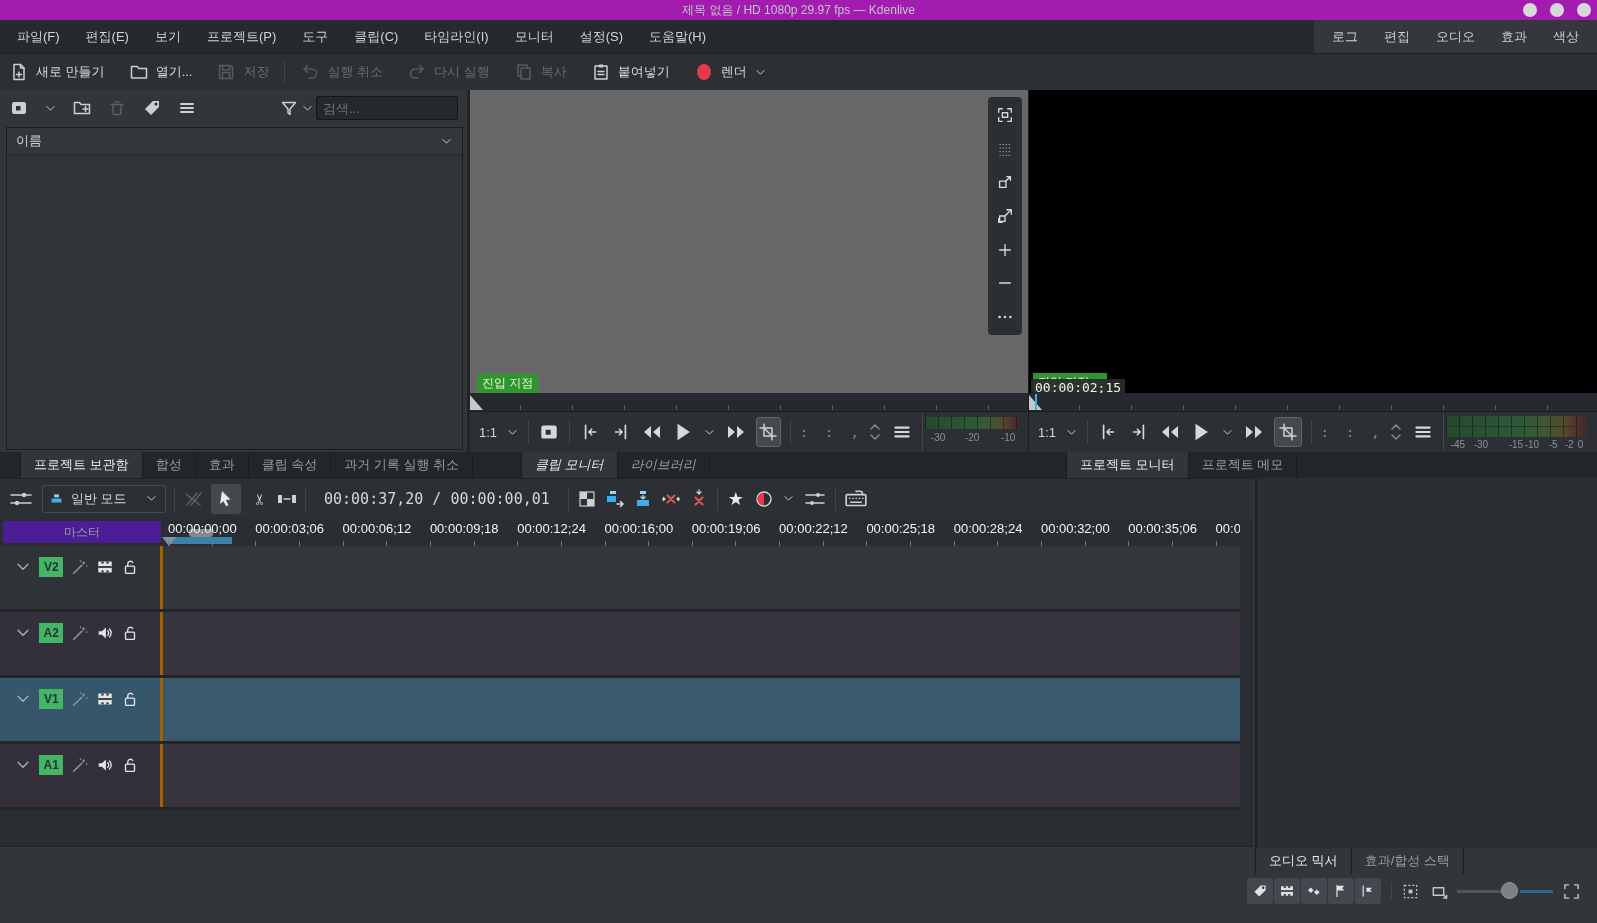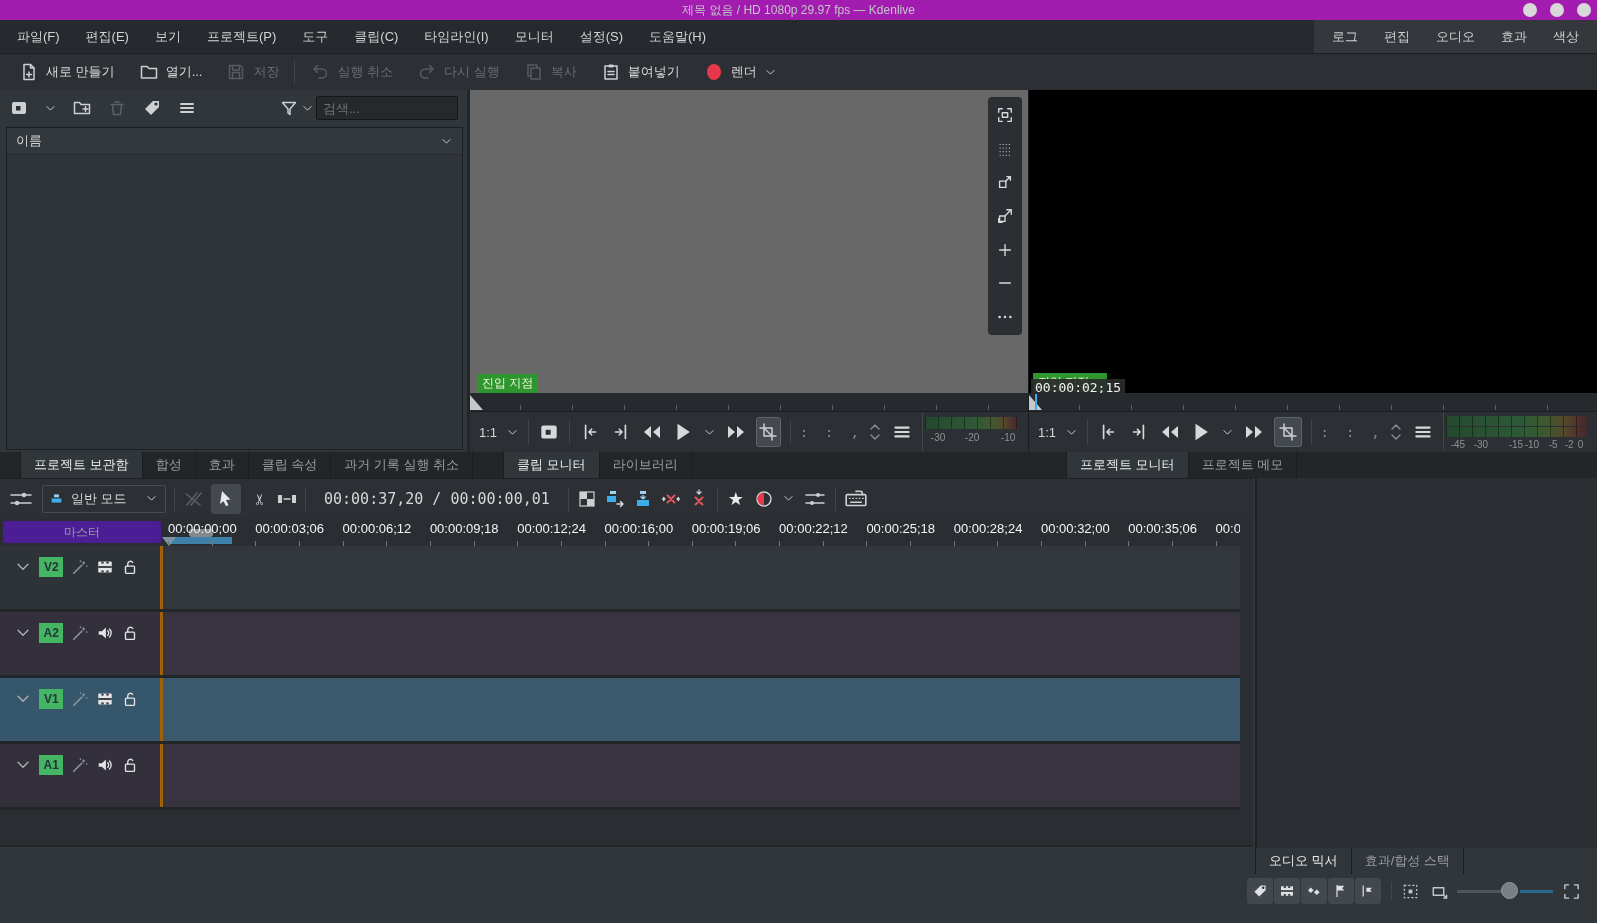--- a/index.html
+++ b/index.html
@@ -16,21 +16,21 @@
   .vsep{width:1px;height:24px;background:#41464b;flex:none;}
 
   
   .titlebar{left:0;top:0;width:1597px;height:20px;background:#a21caf;display:flex;align-items:center;justify-content:center;font-size:12px;color:#c3c6c8;}
   .win-dots{position:absolute;right:6px;top:3px;display:flex;gap:13px;}
   .win-dot{width:14px;height:14px;border-radius:50%;background:#d8d8d8;}
   .menubar{left:0;top:20px;width:1597px;height:34px;background:#26292d;display:flex;align-items:center;padding-left:4px;box-sizing:border-box;border-bottom:1px solid #1d2023;}
   .menu-item{padding:0 13px;line-height:33px;color:#d2d5d7;}
   .workspace{position:absolute;right:0;top:20px;height:34px;background:#34383d;display:flex;align-items:center;gap:26px;padding:0 18px;border-bottom:1px solid #1d2023;box-sizing:border-box;}
   .ws-btn{color:#ced1d3;}
-  .main-toolbar{left:0;top:54px;width:1597px;height:36px;background:#2c3034;display:flex;align-items:center;padding-left:10px;gap:6px;box-sizing:border-box;}
+  .main-toolbar{left:0;top:54px;width:1597px;height:36px;background:#2c3034;display:flex;align-items:center;gap:6px;box-sizing:border-box;}
   .tb-btn{display:flex;align-items:center;gap:7px;padding:0 9px;height:30px;border-radius:3px;}
   .tb-label{color:#d7dadc;}
   .tb-btn.off .tb-label{color:#686d72;}
   .tb-btn.off .icon{color:#565b60;}
 
   
   .bin-panel{left:0;top:90px;width:467px;height:362px;background:#31363b;}
   .bin-toolbar{display:flex;align-items:center;gap:2px;height:36px;padding:0 9px;}
   .bin-spacer{flex:1;}
   .search{width:128px;height:22px;background:#26292b;border:1px solid #141619;border-radius:2px;color:#d2d5d7;padding:0 6px;font-size:13px;font-family:inherit;outline:none;}
@@ -536,21 +536,21 @@
   </div>
 
   <div class="abs dock-tabs">
     <div class="tab-group" style="left:0;" id="tabs-left">
         <div class="tab active">프로젝트 보관함</div>
         <div class="tab">합성</div>
         <div class="tab">효과</div>
         <div class="tab">클립 속성</div>
         <div class="tab">과거 기록 실행 취소</div>
       </div>
-    <div class="tab-group" style="left:483px;" id="tabs-center">
+    <div class="tab-group" style="left:501px;font-style:italic;" id="tabs-center">
         <div class="tab active">클립 모니터</div>
         <div class="tab">라이브러리</div>
       </div>
     <div class="tab-group" style="left:1046px;" id="tabs-right">
         <div class="tab active">프로젝트 모니터</div>
         <div class="tab">프로젝트 메모</div>
       </div>
   </div>
 
   <div class="abs tl-toolbar">

